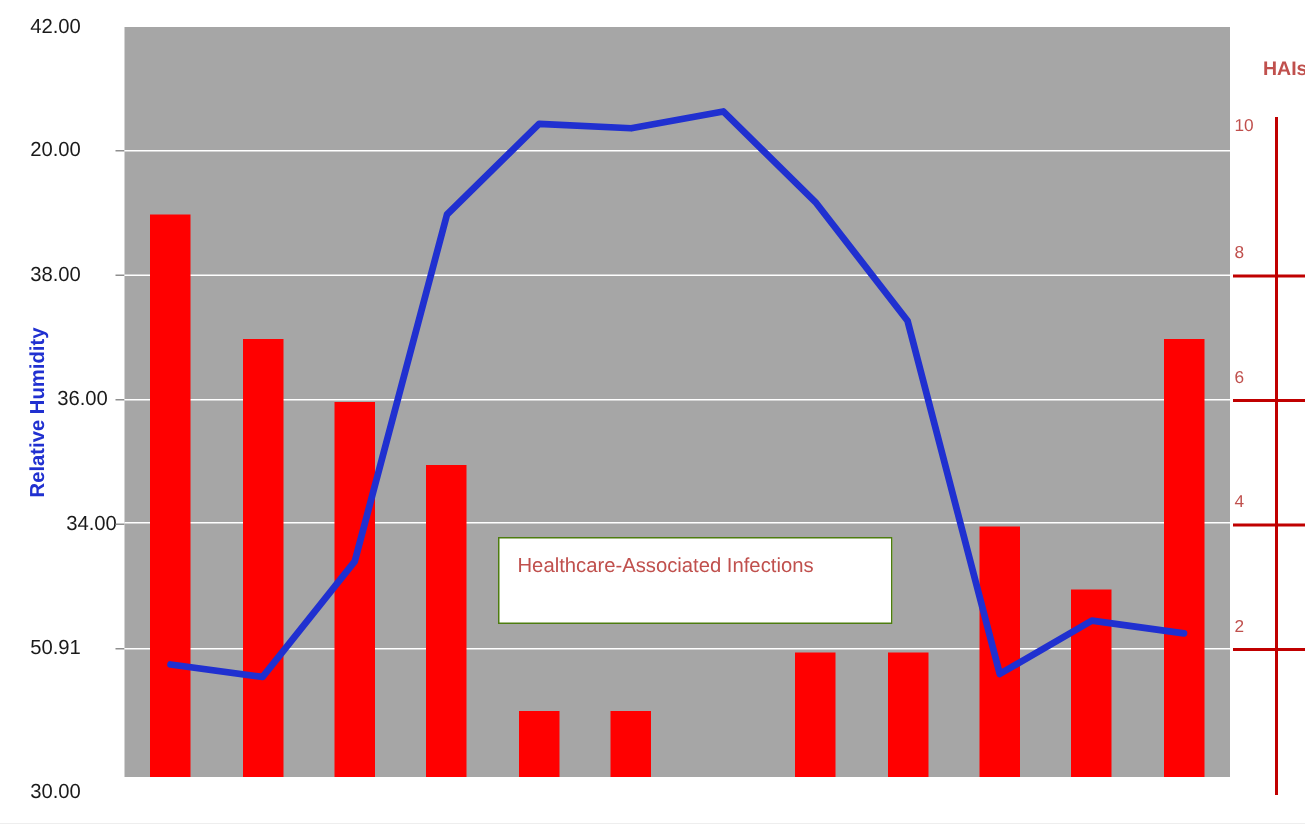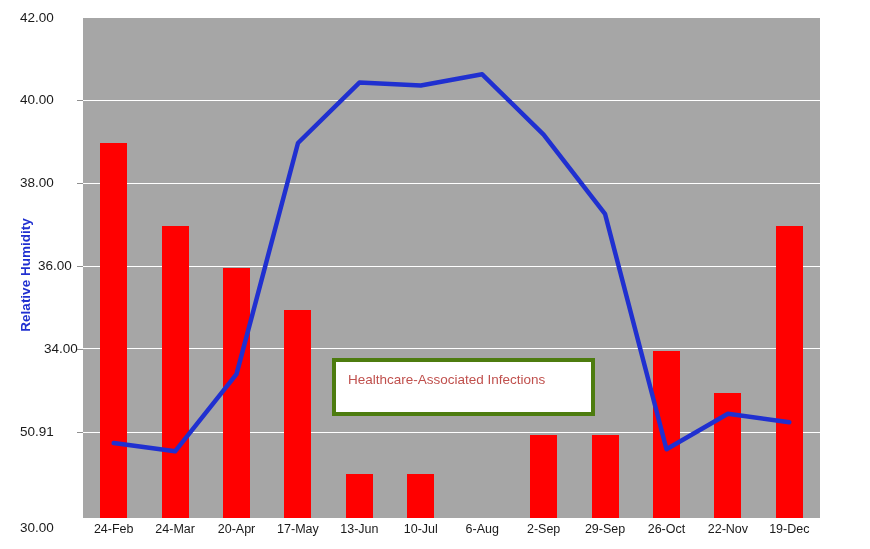--- a/index.html
+++ b/index.html
@@ -83,37 +83,37 @@
     text-align:center;white-space:nowrap;
     transform:translateX(-50%);
   }
 
   
   #annot{
     position:absolute;
     left:332px;top:358px;
     width:263px;height:58px;
     background:#ffffff;
-    border:4px solid #4d7c0f;
+    border:1px solid #4d7c0f;
     box-sizing:border-box;
     padding:8px 10px 0 12px;
   }
   #annot div{
     font-size:13.5px;color:#c0504d;
     line-height:1.45;white-space:nowrap;
   }
 </style>
 </head>
 <body>
 
 <div id="root">
 
   <div id="yticks">
     <div class="ytick" style="top:10px;">42.00</div>
-    <div class="ytick" style="top:92px;">40.00</div>
+    <div class="ytick" style="top:92px;">20.00</div>
     <div class="ytick" style="top:175px;">38.00</div>
     <div class="ytick" style="top:258px;margin-left:18px;">36.00</div>
     <div class="ytick" style="top:341px;margin-left:24px;">34.00</div>
     <div class="ytick" style="top:424px;">50.91</div>
     <div class="ytick" style="top:484px;margin-top:36px;">30.00</div>
 
     <div class="ytick-dash" style="top:100px;"></div>
     <div class="ytick-dash" style="top:183px;"></div>
     <div class="ytick-dash" style="top:266px;"></div>
     <div class="ytick-dash" style="top:349px;"></div>
@@ -145,29 +145,30 @@
 
     <svg id="lineLayer" viewBox="0 0 737 500" preserveAspectRatio="none">
       <polyline id="humLine" fill="none" stroke="#2030d0" stroke-width="4.5" stroke-linejoin="round" stroke-linecap="round" points="30.7,425.0 92.1,433.3 153.5,356.2 215.0,125.0 276.4,64.6 337.8,67.5 399.2,56.3 460.6,116.7 522.0,195.8 583.5,431.3 644.9,395.8 706.3,404.2"></polyline>
     </svg>
   </div>
 
   <div id="annot">
     <div>Healthcare-Associated Infections</div>
   </div>
 
+  <div id="raxis">
+    <div id="hais-label">HAIs</div>
+    <div class="rspine"></div>
 
-  <div id="xlabels">
-      <div class="xlab" style="left: 30.7083px;">24-Feb</div>
-      <div class="xlab" style="left: 92.125px;">24-Mar</div>
-      <div class="xlab" style="left: 153.542px;">20-Apr</div>
-      <div class="xlab" style="left: 214.958px;">17-May</div>
-      <div class="xlab" style="left: 276.375px;">13-Jun</div>
-      <div class="xlab" style="left: 337.792px;">10-Jul</div>
-      <div class="xlab" style="left: 399.208px;">6-Aug</div>
-      <div class="xlab" style="left: 460.625px;">2-Sep</div>
-      <div class="xlab" style="left: 522.042px;">29-Sep</div>
-      <div class="xlab" style="left: 583.458px;">26-Oct</div>
-      <div class="xlab" style="left: 644.875px;">22-Nov</div>
-      <div class="xlab" style="left: 706.292px;">19-Dec</div>
-    </div>
+    <div class="rtick-line" style="top:183px;"></div>
+    <div class="rtick-line" style="top:266px;"></div>
+    <div class="rtick-line" style="top:349px;"></div>
+    <div class="rtick-line" style="top:432px;"></div>
+
+    <div class="rtick-label" style="top:78px;">10</div>
+    <div class="rtick-label" style="top:163px;">8</div>
+    <div class="rtick-label" style="top:246px;">6</div>
+    <div class="rtick-label" style="top:329px;">4</div>
+    <div class="rtick-label" style="top:412px;">2</div>
+  </div>
+
 
 </div>
 
 </body></html>

